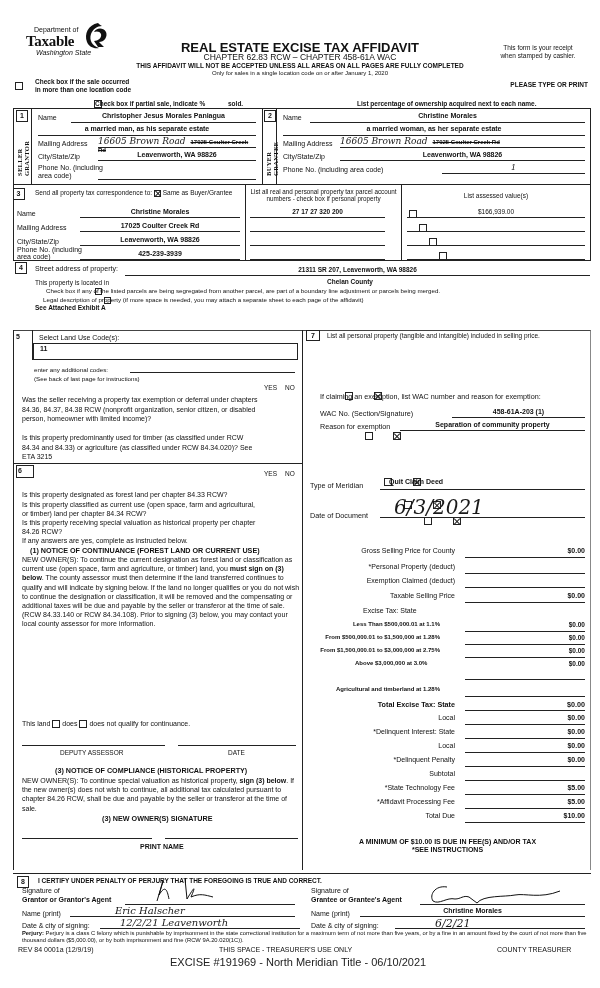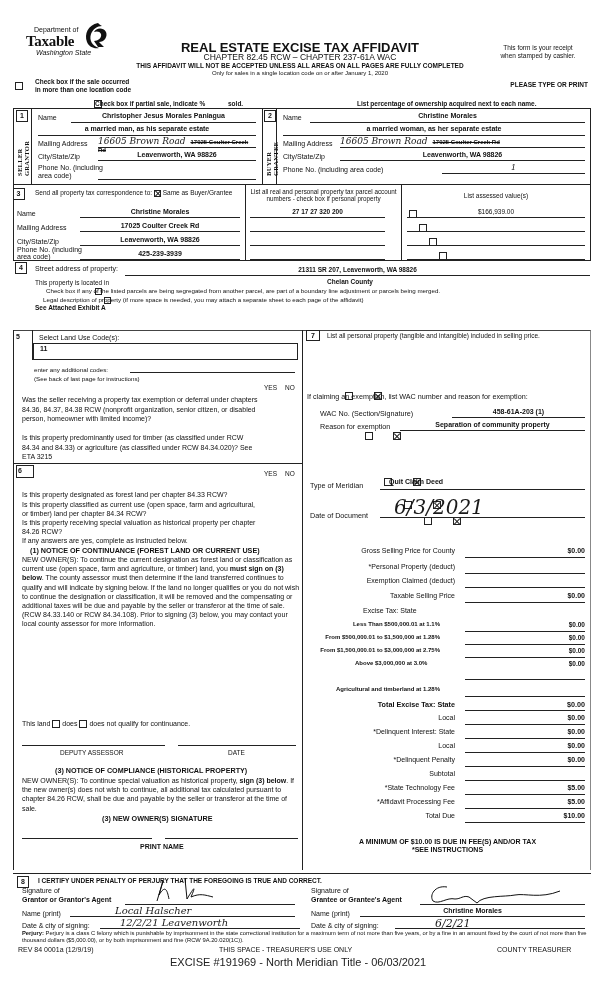--- a/index.html
+++ b/index.html
@@ -31,21 +31,21 @@
   <div class="abs" style="left:12px;top:4px;font-size:7px">Department of</div>
   <div class="abs b" style="left:4px;top:11px;font-family:'Liberation Serif',serif;font-size:15px;letter-spacing:-.3px">Taxable</div>
   <div class="abs" style="left:14px;top:27px;font-size:7px;font-style:italic">Washington State</div>
   <svg class="abs" style="left:60px;top:0" width="26" height="28" viewBox="0 0 26 28">
     <path d="M16 1 C6 3 2 12 5 20 C7 25 12 27 17 26 C10 24 7 18 9 12 C11 7 15 4 20 4 C18 3 17 2 16 1Z" fill="#111"></path>
     <path d="M12 10 C14 6 21 5 24 10 C26 15 22 20 17 20 L22 25 L16 25 L12 19 C16 19 20 16 19 12 C18 9 14 9 12 10Z" fill="#111"></path>
   </svg>
 </div>
 
 <div class="abs c b" style="left:150px;top:40px;width:300px;font-size:13px">REAL ESTATE EXCISE TAX AFFIDAVIT</div>
-<div class="abs c" style="left:150px;top:52px;width:300px;font-size:8.5px">CHAPTER 82.45 RCW – CHAPTER 237-61A WAC</div>
+<div class="abs c" style="left:150px;top:52px;width:300px;font-size:8.5px">CHAPTER 62.83 RCW – CHAPTER 458-61A WAC</div>
 <div class="abs c b" style="left:80px;top:62px;width:440px;font-size:6.5px">THIS AFFIDAVIT WILL NOT BE ACCEPTED UNLESS ALL AREAS ON ALL PAGES ARE FULLY COMPLETED</div>
 <div class="abs c" style="left:150px;top:70px;width:300px;font-size:6px">Only for sales in a single location code on or after January 1, 2020</div>
 <div class="abs c" style="left:488px;top:44px;width:100px;font-size:6.5px">This form is your receipt</div>
 <div class="abs c" style="left:488px;top:52px;width:100px;font-size:6.5px">when stamped by cashier.</div>
 
 <span class="abs cb" style="left:15px;top:82px"></span>
 <div class="abs b" style="left:35px;top:78px;font-size:6.5px">Check box if the sale occurred</div>
 <div class="abs b" style="left:35px;top:86px;font-size:6.5px">in more than one location code</div>
 <div class="abs b" style="right:12px;top:81px;font-size:6.5px">PLEASE TYPE OR PRINT</div>
 
@@ -204,21 +204,21 @@
   <span>NEW OWNER(S): To continue special valuation as historical property, </span><b>sign (3) below</b><span>. If the new owner(s) does not wish to continue, all additional tax calculated pursuant to chapter 84.26 RCW, shall be due and payable by the seller or transferor at the time of sale.</span>
 </div>
 <div class="abs b" style="left:102px;top:814px;font-size:7.2px">(3) NEW OWNER(S) SIGNATURE</div>
 <div class="abs line" style="left:22px;top:833px;width:130px;height:6px"></div>
 <div class="abs line" style="left:165px;top:833px;width:133px;height:6px"></div>
 <div class="abs b" style="left:140px;top:843px;font-size:7px">PRINT NAME</div>
 
 
 <div class="abs num" style="left:306px;top:330px;width:14px;height:11px;line-height:9px">7</div>
 <div class="abs" style="left:327px;top:332px;width:250px;font-size:6.5px;line-height:8px">List all personal property (tangible and intangible) included in selling price.</div>
-<div class="abs" style="left:307px;top:392px;font-size:7.2px">If claiming an exemption, list WAC number and reason for exemption:</div>
+<div class="abs" style="left:320px;top:392px;font-size:7.2px">If claiming an exemption, list WAC number and reason for exemption:</div>
 <div class="abs" style="left:320px;top:409px;font-size:7.2px">WAC No. (Section/Signature)</div>
 <div class="abs c b line" style="left:452px;top:408px;width:133px;height:10px;font-size:7px">458-61A-203 (1)</div>
 <div class="abs" style="left:320px;top:422px;font-size:7.2px">Reason for exemption</div>
 <div class="abs c b line" style="left:400px;top:421px;width:185px;height:10px;font-size:7px">Separation of community property</div>
 
 <div class="abs" style="left:310px;top:481px;font-size:7.2px">Type of Meridian</div>
 <div class="abs b line" style="left:380px;top:478px;width:205px;height:12px;font-size:7px;padding-left:9px">Quit Claim Deed</div>
 <div class="abs" style="left:310px;top:511px;font-size:7.2px">Date of Document</div>
 <div class="abs line hand" style="left:380px;top:496px;width:205px;height:22px;font-size:20px;padding-left:14px;line-height:22px">6/3/2021</div>
 
@@ -307,21 +307,21 @@
 <div class="abs b" style="left:38px;top:877px;font-size:6.5px">I CERTIFY UNDER PENALTY OF PERJURY THAT THE FOREGOING IS TRUE AND CORRECT.</div>
 
 <div class="abs" style="left:22px;top:887px;font-size:7px">Signature of</div>
 <div class="abs b" style="left:22px;top:896px;font-size:7px">Grantor or Grantor's Agent</div>
 <div class="abs line" style="left:125px;top:893px;width:170px;height:12px">
   <svg width="120" height="28" style="position:absolute;left:20px;top:-18px" viewBox="0 0 120 28">
       <path d="M12 26 L18 6 L14 20 C20 10 22 14 24 24 M40 4 L42 24 C48 14 52 8 46 22 C55 18 60 20 68 22" stroke="#111" stroke-width="1" fill="none"></path>
     </svg>
 </div>
 <div class="abs" style="left:22px;top:910px;font-size:7px">Name (print)</div>
-<div class="abs line hand" style="left:70px;top:905px;width:225px;height:12px;font-size:10px;padding-left:45px">Local Halscher</div>
+<div class="abs line hand" style="left:70px;top:905px;width:225px;height:12px;font-size:10px;padding-left:45px">Eric Halscher</div>
 <div class="abs" style="left:22px;top:922px;font-size:7px">Date &amp; city of signing:</div>
 <div class="abs line hand" style="left:100px;top:917px;width:200px;height:12px;font-size:10px;padding-left:20px">12/2/21  Leavenworth</div>
 
 <div class="abs" style="left:311px;top:887px;font-size:7px">Signature of</div>
 <div class="abs b" style="left:311px;top:896px;font-size:7px">Grantee or Grantee's Agent</div>
 <div class="abs line" style="left:420px;top:893px;width:165px;height:12px">
   <svg width="140" height="20" style="position:absolute;left:5px;top:-8px" viewBox="0 0 140 20">
       <path d="M22 2 C10 0 4 10 8 16 C14 20 22 12 30 14 C36 14 38 10 44 12 L52 18 C58 10 80 12 90 10 C100 8 115 14 135 6" stroke="#111" stroke-width="1" fill="none"></path>
     </svg>
 </div>
@@ -329,16 +329,16 @@
 <div class="abs c b line" style="left:360px;top:907px;width:225px;height:10px;font-size:7px">Christine Morales</div>
 <div class="abs" style="left:311px;top:922px;font-size:7px">Date &amp; city of signing:</div>
 <div class="abs line hand" style="left:395px;top:917px;width:190px;height:12px;font-size:11px;padding-left:40px">6/2/21</div>
 
 <div class="abs" style="left:22px;top:930px;width:566px;font-size:5.8px;line-height:7px">
   <b>Perjury:</b><span> Perjury is a class C felony which is punishable by imprisonment in the state correctional institution for a maximum term of not more than five years, or by a fine in an amount fixed by the court of not more than five thousand dollars ($5,000.00), or by both imprisonment and fine (RCW 9A.20.020(1C)).</span>
 </div>
 <div class="abs" style="left:18px;top:946px;font-size:7px">REV 84 0001a (12/9/19)</div>
 <div class="abs" style="left:219px;top:946px;font-size:7px">THIS SPACE - TREASURER'S USE ONLY</div>
 <div class="abs" style="left:497px;top:946px;font-size:7px">COUNTY TREASURER</div>
-<div class="abs" style="left:170px;top:956px;font-size:11px;color:#222">EXCISE #191969 - North Meridian Title - 06/03/2021</div>
+<div class="abs" style="left:170px;top:956px;font-size:11px;color:#222">EXCISE #191969 - North Meridian Title - 06/10/2021</div>
 
 
 
 
 </body></html>

